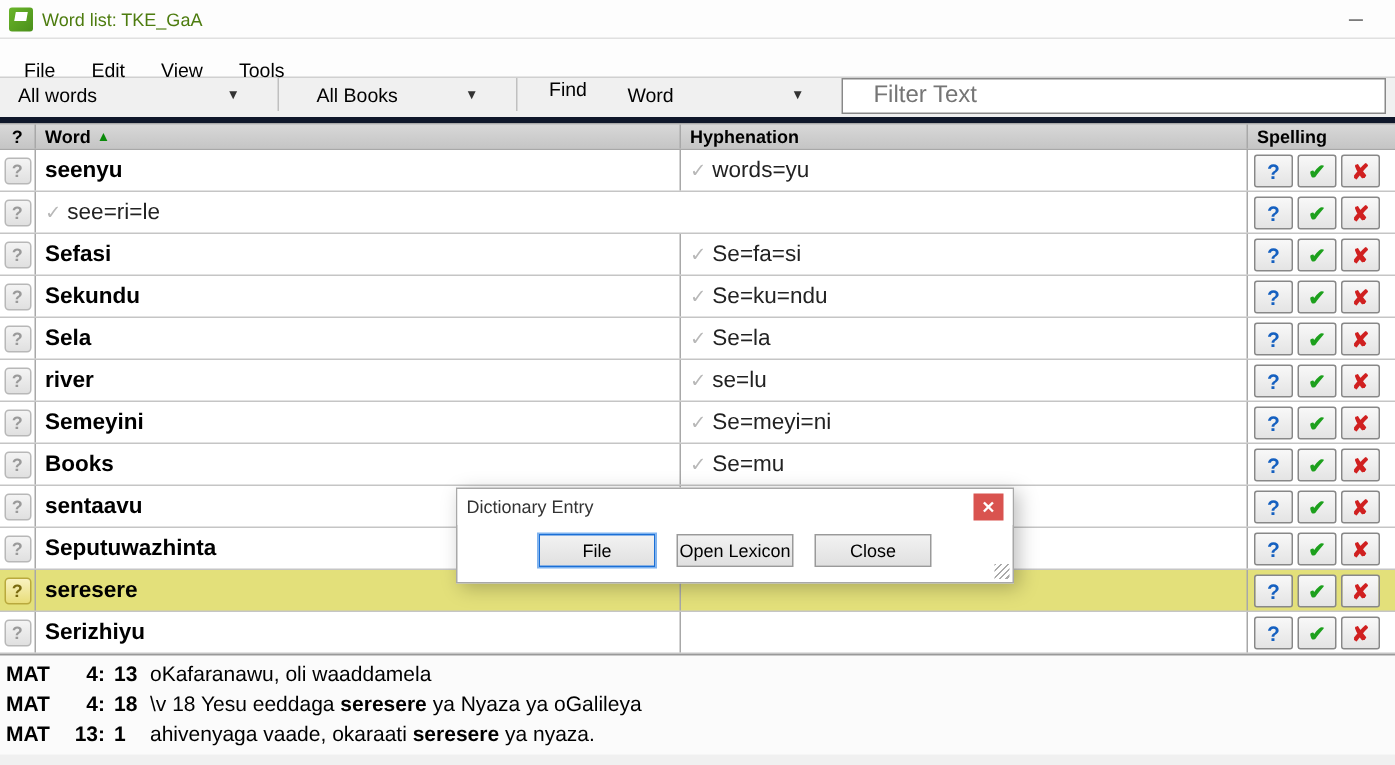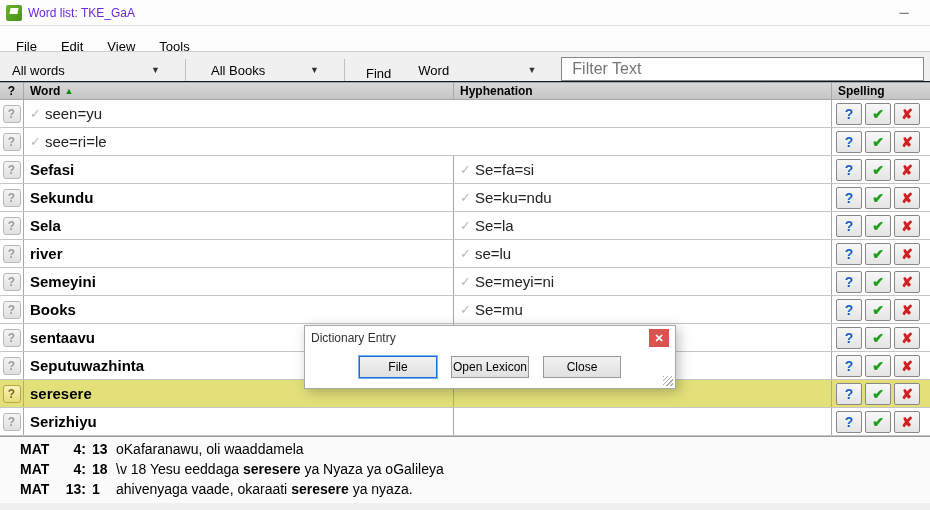--- a/index.html
+++ b/index.html
@@ -25,53 +25,53 @@
   .titlebar .app-icon {
     width: 16px; height: 16px;
     background: linear-gradient(135deg,#6ab52a,#4a8f1a);
     border-radius: 2px;
     margin-right: 6px;
     position: relative;
   }
   .titlebar .app-icon::after {
     content:""; position:absolute; inset:3px 4px 7px 4px; background:#fff; transform: skewX(-10deg);
   }
-  .titlebar .title { flex: 1; color: #6d28d9; font-size: 12px; }
+  .titlebar .title { flex: 1; color: #4d7c0f; font-size: 12px; }
   .titlebar .winbtn { width: 40px; height: 20px; display:flex; align-items:center; justify-content:center; color:#555;}
 
   .menubar {
     height: 26px;
     background: #fdfdfd;
     display: flex;
     align-items: center;
     padding: 0 6px;
     gap: 4px;
     border-bottom: 1px solid #d0d0d0;
   }
   .menubar .mitem { padding: 3px 10px; font-size: 13px; margin-top: 16px; }
 
   .toolbar {
     height: 30px;
     background: #f0f0f0;
     display:flex;
-    align-items:flex-end;
+    align-items:flex-start;
     padding: 0 6px;
     gap:19px;
-    border-bottom: 1px solid #0f172a;
+    border-bottom: 4px solid #0f172a;
   }
   .toolbar .combo {
     display:flex; align-items:center; height:22px; padding:0 6px;
     background:#f0f0f0; min-width:160px; justify-content:space-between;
   }
   .toolbar .combo.small { min-width:120px; }
   .toolbar .combo .caret { font-size:9px; color:#333;}
   .toolbar .sep { width:1px; height:22px; background:#c0c0c0; }
   .toolbar .lbl { padding:0 2px; }
   .toolbar input[type=text] {
-    flex:1; height:24px; font-size:16px; padding:0 10px; border:1px solid #888; background:#fff;
+    flex:1; height:24px; font-size:16px; padding:0 20px; border:1px solid #888; background:#fff;
     font-family: inherit;
   }
 
   .grid-head {
     background: linear-gradient(#d8d8d8, #c5c5c5);
     height: 18px;
     display:flex;
     align-items:center;
     font-size:12px;
     font-weight:bold;
@@ -111,21 +111,21 @@
   .spell-x { color:#d02020; }
   .row.sel { background:#e3e07a; }
 
   .refs {
     border-top:1px solid #999;
     background:#fbfbfb;
     font-family: Tahoma, sans-serif;
     font-size:14px;
     padding: 2px 0 4px 0;
   }
-  .refs .line { display:flex; gap:6px; padding:0 20px; line-height:20px;}
+  .refs .line { display:flex; gap:6px; padding:0 4px; line-height:20px;}
   .refs .bk { font-weight:bold; width:34px;}
   .refs .ch { font-weight:bold; width:26px; text-align:right;}
   .refs .vs { width:18px; font-weight:bold; }
   .refs .tx b { font-weight:bold; }
 
   
   .dialog {
     position:absolute; left:304px; top:325px; width:372px;
     background:#fff; border:1px solid #a8a8a8;
     box-shadow: 3px 3px 12px rgba(0,0,0,.25);
@@ -198,23 +198,24 @@
   </div>
   <div class="col-hyph">Hyphenation</div>
   <div class="col-spell">Spelling</div>
 </div>
 
 <div class="grid-body" id="grid-body">
     <div class="row">
       <div class="col-q">
         <div class="qicon">?</div>
       </div>
-      <div class="col-hyph">
-        <span class="tick">✓</span>
-        <span>seen=yu</span>
+      <div class="col-word">seenyu</div>
+      <div class="col-hyph">
+        <span class="tick">✓</span>
+        <span>words=yu</span>
       </div>
       <div class="col-spell">
         <div class="spell-btn spell-q">?</div>
         <div class="spell-btn spell-ok">✔</div>
         <div class="spell-btn spell-x">✘</div>
       </div>
     </div>
     <div class="row">
       <div class="col-q">
         <div class="qicon">?</div>

